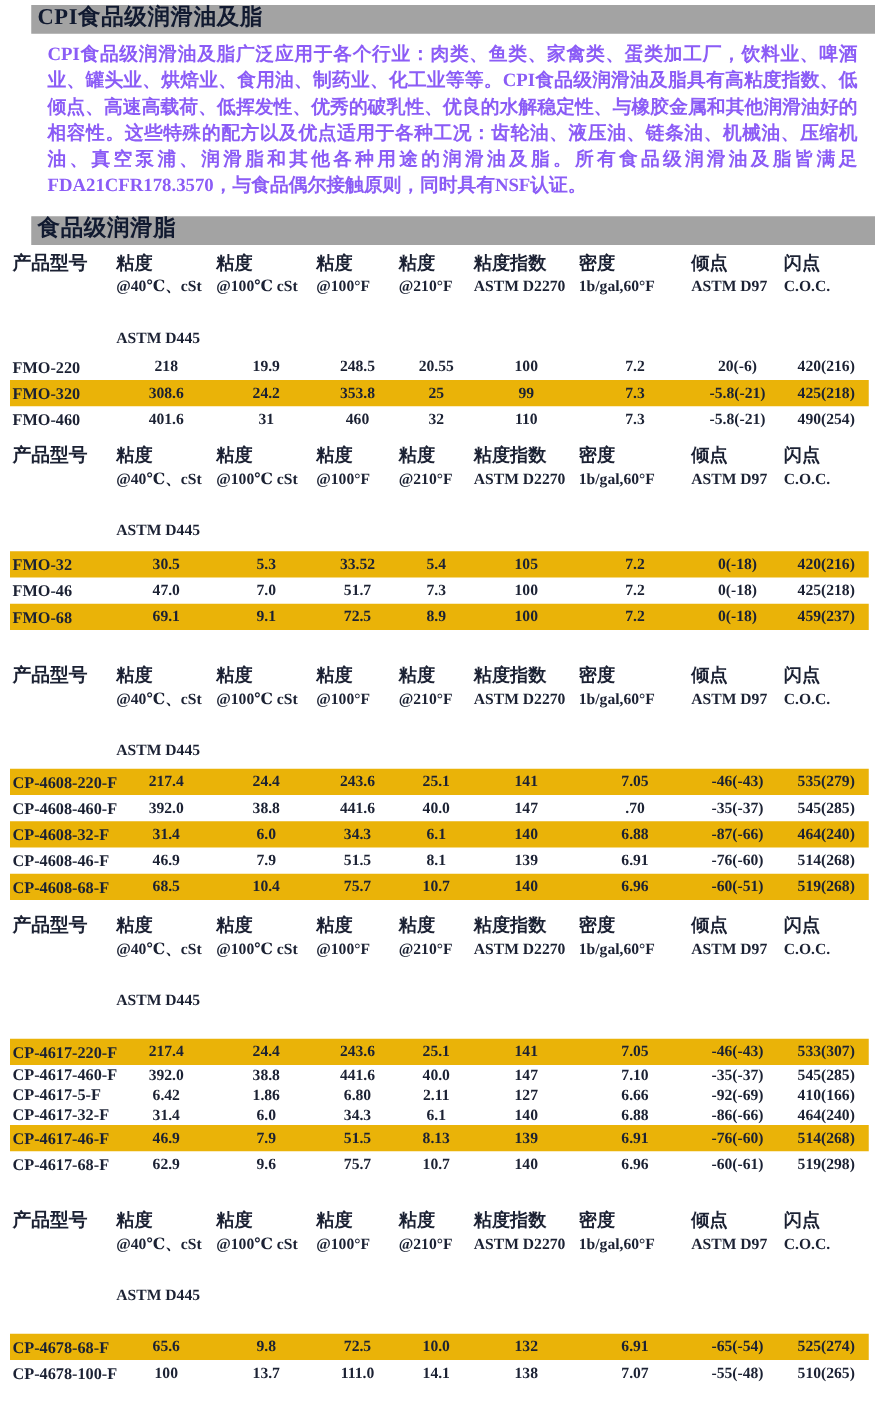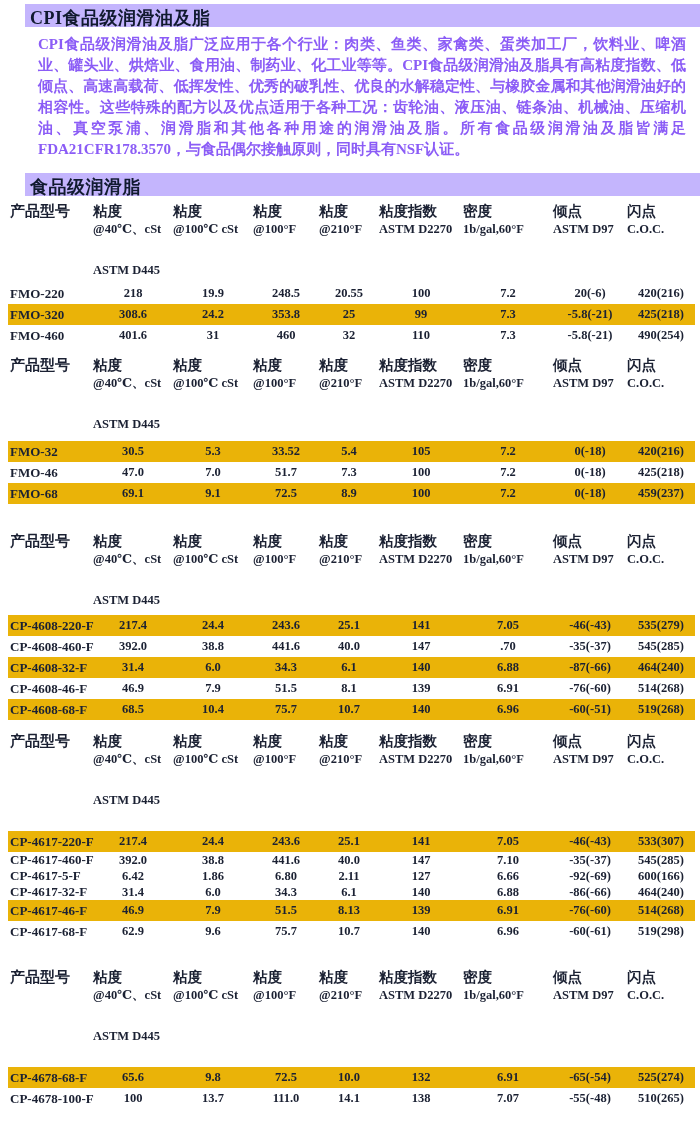--- a/index.html
+++ b/index.html
@@ -7,23 +7,23 @@
   body {
     width: 700px; height: 1134px; overflow: hidden;
     background: #ffffff;
     font-family: "Liberation Serif", "DejaVu Serif", serif;
     font-weight: bold;
     color: #1b2133;
   }
   .page { padding-top: 4px; }
   .bar {
     margin-left: 25px;
-    background: #c4b5fd;
+    background: #a3a3a3;
     height: 23px;
-    display: flex; align-items: flex-end;
+    display: flex; align-items: flex-start;
     padding-left: 5px;
   }
   .bar-title {
     font-size: 18px; font-weight: bold; color: #111a30;
     letter-spacing: 0.5px; line-height: 1;
   }
   .para {
     margin: 7px 14px 0 38px;
     font-size: 15px; line-height: 21px;
     text-align: justify;
@@ -378,21 +378,21 @@
       </div>
       <div class="trow compact">
         <div class="tcell model">CP-4617-5-F</div>
         <div class="tcell">6.42</div>
         <div class="tcell">1.86</div>
         <div class="tcell">6.80</div>
         <div class="tcell">2.11</div>
         <div class="tcell">127</div>
         <div class="tcell">6.66</div>
         <div class="tcell">-92(-69)</div>
-        <div class="tcell">600(166)</div>
+        <div class="tcell">410(166)</div>
       </div>
       <div class="trow compact">
         <div class="tcell model">CP-4617-32-F</div>
         <div class="tcell">31.4</div>
         <div class="tcell">6.0</div>
         <div class="tcell">34.3</div>
         <div class="tcell">6.1</div>
         <div class="tcell">140</div>
         <div class="tcell">6.88</div>
         <div class="tcell">-86(-66)</div>

